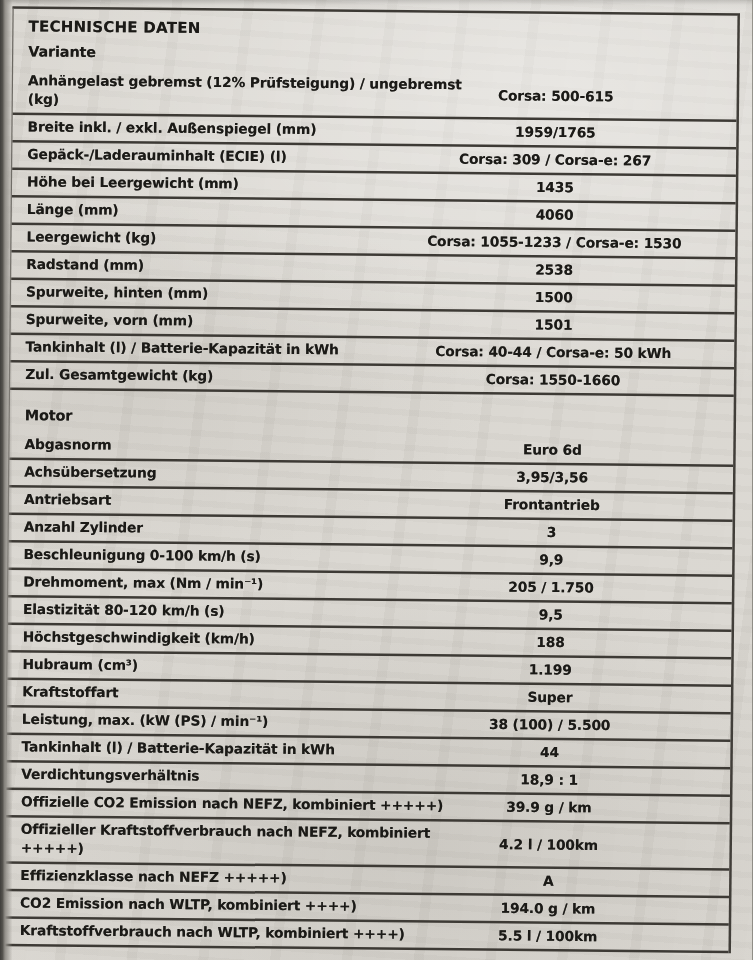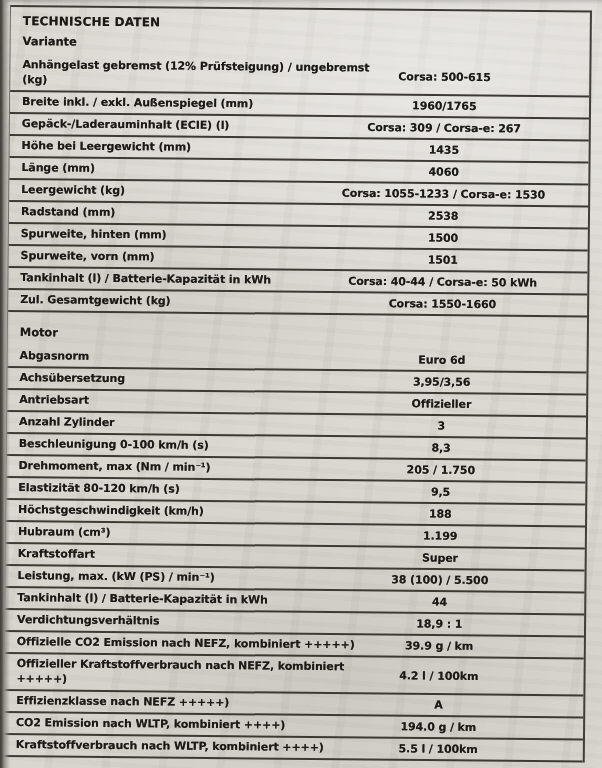--- a/index.html
+++ b/index.html
@@ -84,21 +84,21 @@
     <div id="table-body">
         <div class="row heading-row">
           <span class="lbl">Variante</span>
         </div>
         <div class="row data-row">
           <span class="lbl">Anhängelast gebremst (12% Prüfsteigung) / ungebremst (kg)</span>
           <span class="val">Corsa: 500-615</span>
         </div>
         <div class="row data-row">
           <span class="lbl">Breite inkl. / exkl. Außenspiegel (mm)</span>
-          <span class="val">1960/1765</span>
+          <span class="val">1959/1765</span>
         </div>
         <div class="row data-row">
           <span class="lbl">Gepäck-/Laderauminhalt (ECIE) (l)</span>
           <span class="val">Corsa: 309 / Corsa-e: 267</span>
         </div>
         <div class="row data-row">
           <span class="lbl">Höhe bei Leergewicht (mm)</span>
           <span class="val">1435</span>
         </div>
         <div class="row data-row">
@@ -135,29 +135,29 @@
         <div class="row data-row">
           <span class="lbl">Abgasnorm</span>
           <span class="val">Euro 6d</span>
         </div>
         <div class="row data-row">
           <span class="lbl">Achsübersetzung</span>
           <span class="val">3,95/3,56</span>
         </div>
         <div class="row data-row">
           <span class="lbl">Antriebsart</span>
-          <span class="val">Offizieller</span>
+          <span class="val">Frontantrieb</span>
         </div>
         <div class="row data-row">
           <span class="lbl">Anzahl Zylinder</span>
           <span class="val">3</span>
         </div>
         <div class="row data-row">
           <span class="lbl">Beschleunigung 0-100 km/h (s)</span>
-          <span class="val">8,3</span>
+          <span class="val">9,9</span>
         </div>
         <div class="row data-row">
           <span class="lbl">Drehmoment, max (Nm / min⁻¹)</span>
           <span class="val">205 / 1.750</span>
         </div>
         <div class="row data-row">
           <span class="lbl">Elastizität 80-120 km/h (s)</span>
           <span class="val">9,5</span>
         </div>
         <div class="row data-row">

